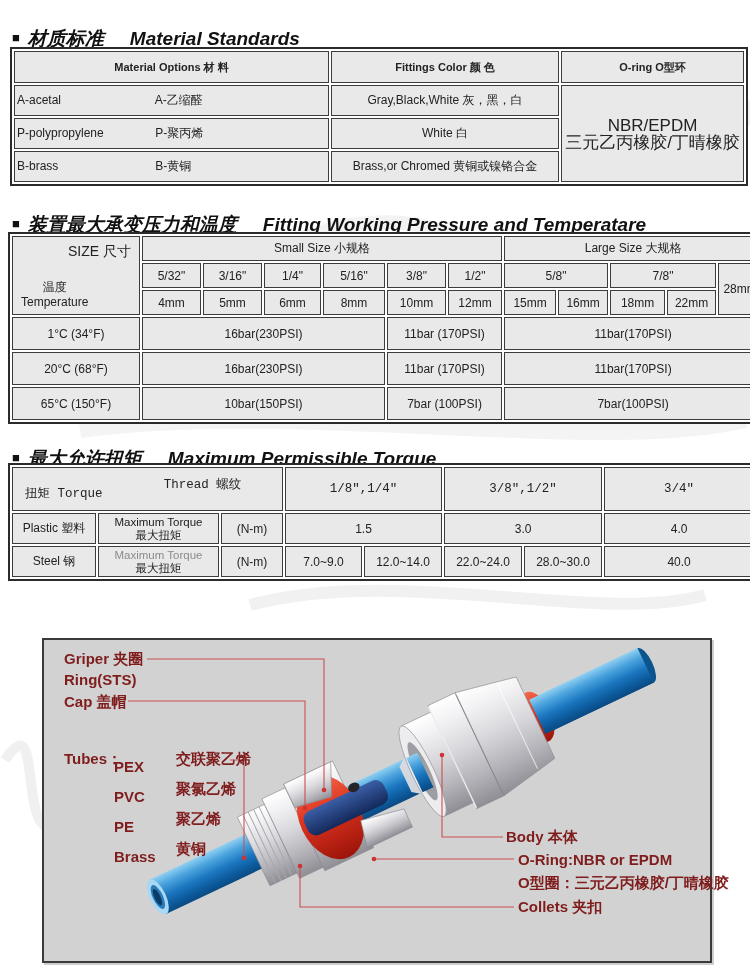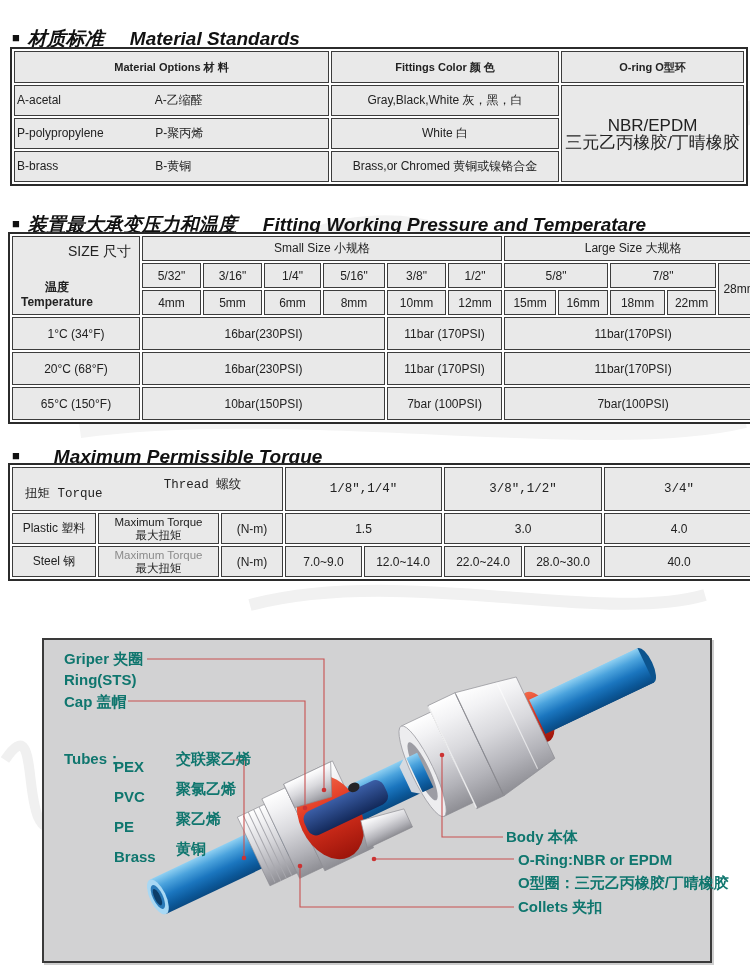--- a/index.html
+++ b/index.html
@@ -36,29 +36,29 @@
   table.t3 tr.h1 td{height:42px;font-size:12.5px;font-family:Liberation Mono, monospace;}
   table.t3 tr.bd td{height:29px;}
   table.t3 .mt{font-size:11.5px;line-height:13px;}
   table.t3 .dim{color:#8b8b8b;}
 
   
   td.corner{position:relative;background-image:linear-gradient(to bottom right,
       rgba(0,0,0,0) calc(50% - 0.7px),#3a3a3a calc(50% - 0.7px),
       #3a3a3a calc(50% + 0.7px),rgba(0,0,0,0) calc(50% + 0.7px));}
   td.corner .ctr{position:absolute;top:6px;right:8px;font-size:14px;text-align:right;}
-  td.corner .cbl{position:absolute;left:8px;bottom:4px;font-size:12px;line-height:15px;text-align:center;font-weight:bold;}
+  td.corner .cbl{position:absolute;left:8px;bottom:4px;font-size:12px;line-height:15px;text-align:center;}
   td.corner .thr{position:absolute;top:8px;left:56%;font-size:12.5px;}
   td.corner .tor{position:absolute;bottom:8px;left:12px;font-size:12.5px;}
 
   
   #diagram-box{position:absolute;left:42px;top:638px;width:666px;height:321px;
     background:#d2d2d3;border:2px solid #3a3a3a;z-index:2;box-shadow:2px 2px 0 rgba(60,60,60,.25);}
   #diagram-box svg.scene{position:absolute;left:0;top:0;}
-  .dlabel{position:absolute;color:#0f766e;font-weight:bold;font-size:15px;line-height:21px;white-space:nowrap;z-index:3;}
+  .dlabel{position:absolute;color:#7f1d1d;font-weight:bold;font-size:15px;line-height:21px;white-space:nowrap;z-index:3;}
   .tubes .trow{display:flex;line-height:22px;}
   .tubes .tp{width:50px;}
   .tubes .tc{width:62px;margin-top:8px;}
 </style>
 </head>
 <body>
 
 <svg id="watermark" width="750" height="979">
   <path d="M560,60 C480,140 620,180 755,110" stroke="#f1f1f1" stroke-width="22" fill="none"></path>
   <path d="M300,240 C400,195 520,245 470,285" stroke="#f3f3f3" stroke-width="14" fill="none"></path>
@@ -182,20 +182,21 @@
     <td>65°C (150°F)</td>
     <td colspan="4">10bar(150PSI)</td>
     <td colspan="2">7bar (100PSI)</td>
     <td colspan="5">7bar(100PSI)</td>
   </tr>
 </tbody>
   </table>
 
 <h2 class="sec-title" style="top:430px;">
   <span class="bullet">■</span>
+  <span class="zh">最大允许扭矩</span>
   <span class="en">Maximum Permissible Torque</span>
 </h2>
 
 <table class="t t3">
   <colgroup>
     <col style="width:84px">
       <col style="width:121px">
       <col style="width:62px">
       <col style="width:77px">
     <col style="width:78px">

